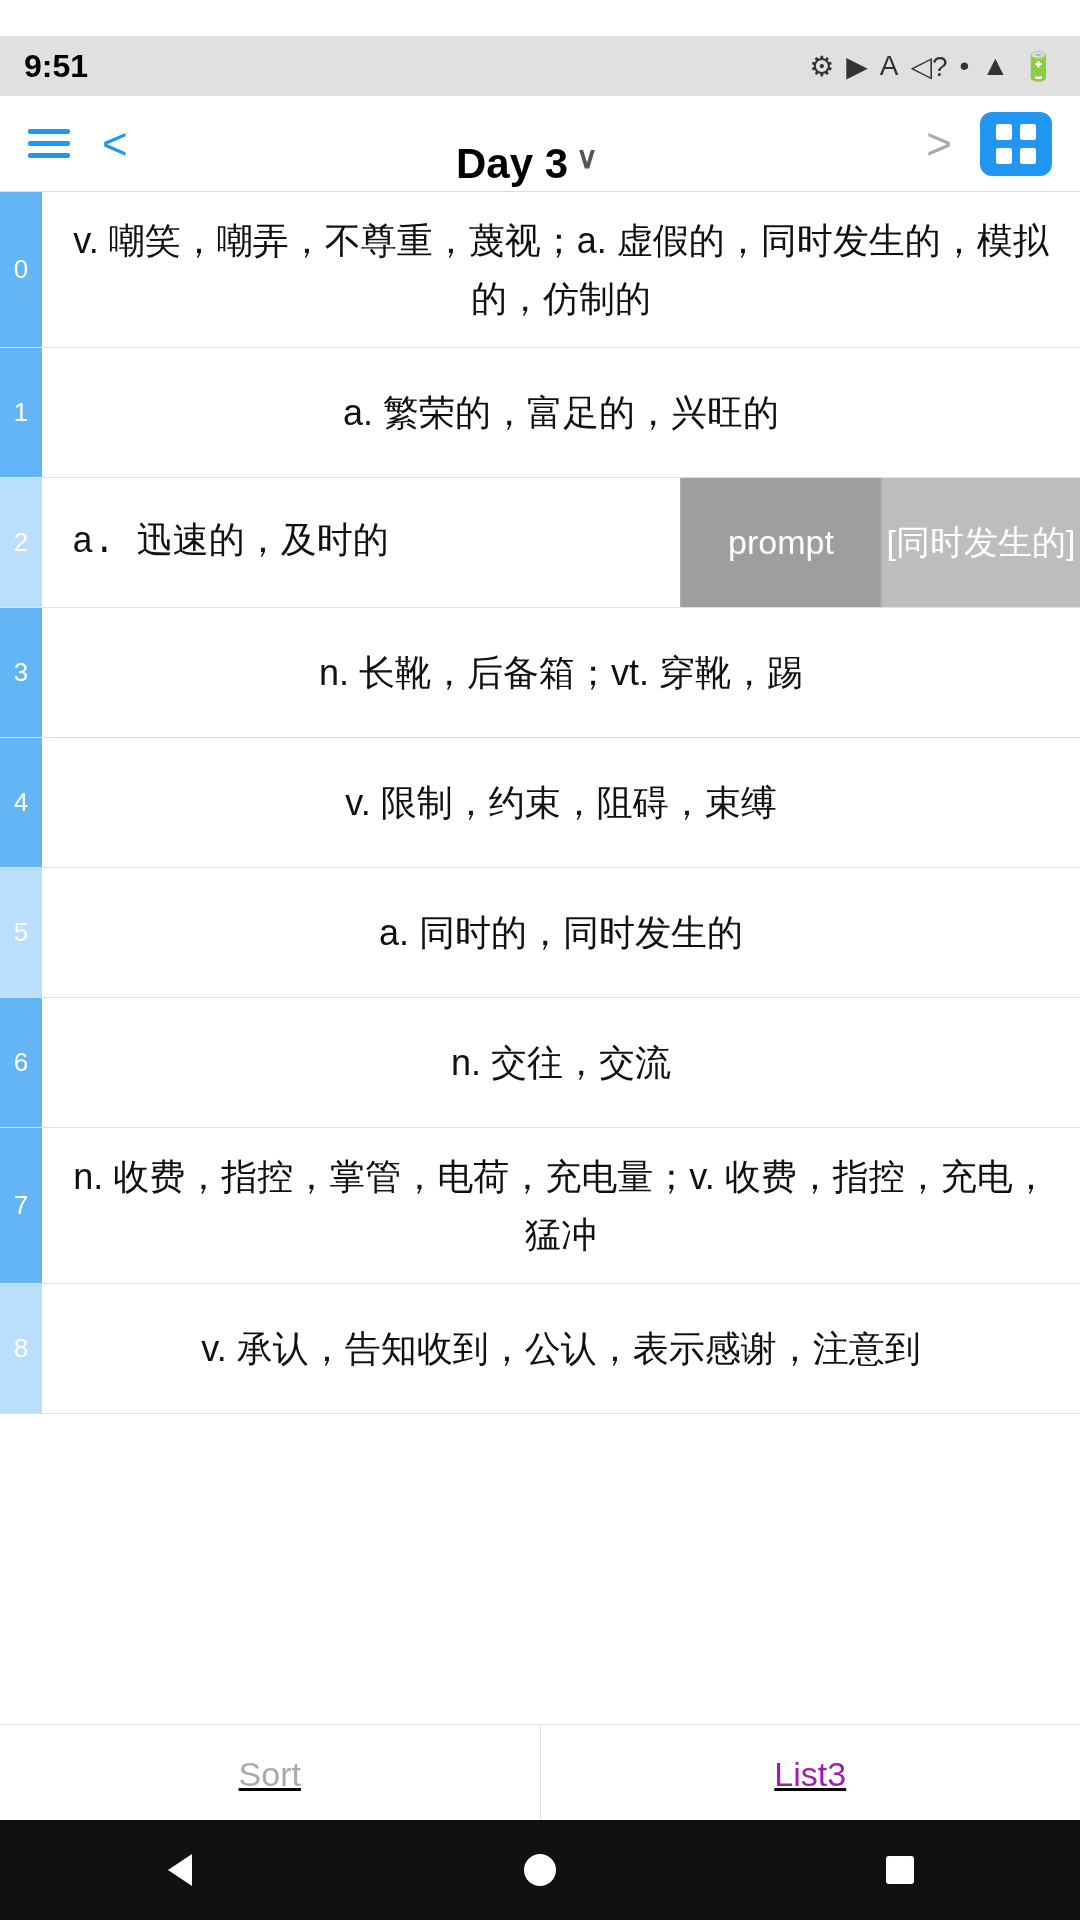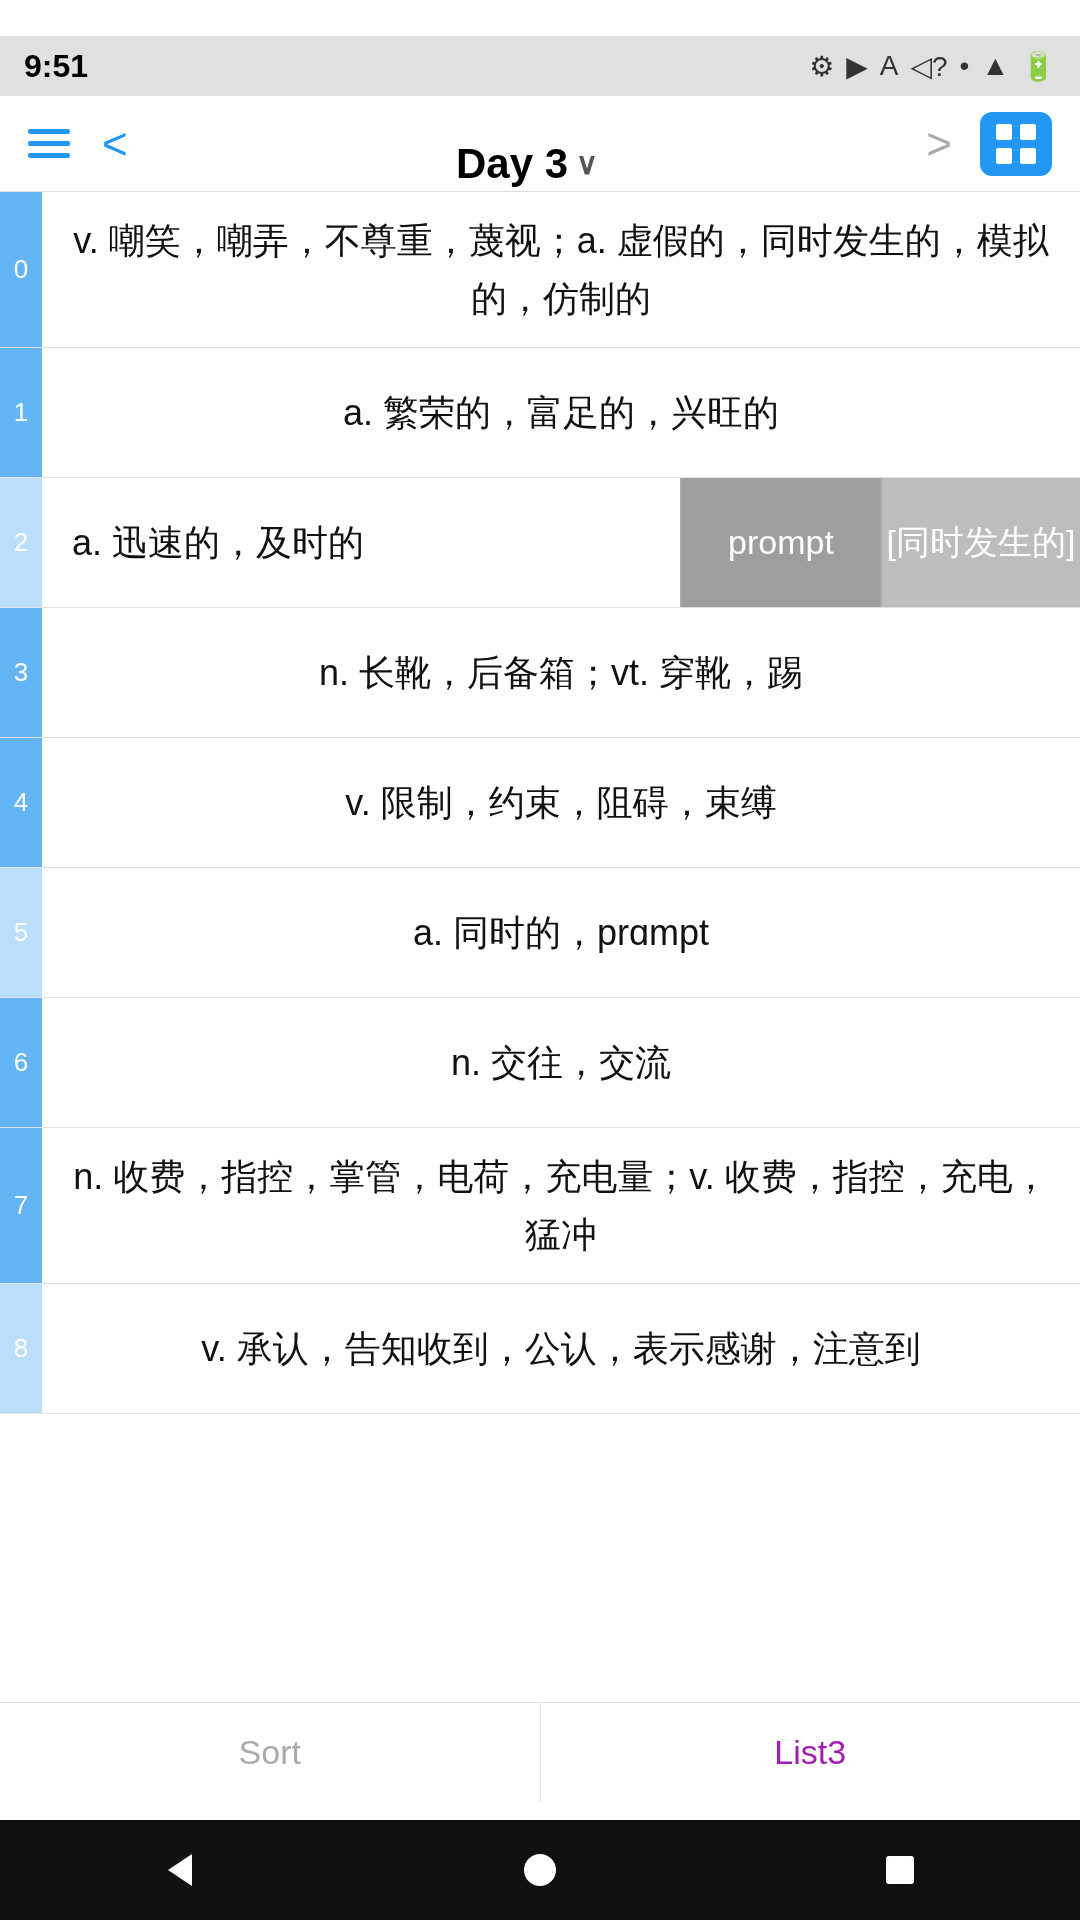--- a/index.html
+++ b/index.html
@@ -68,21 +68,21 @@
       color: #2196F3;
       cursor: pointer;
       font-weight: 300;
       line-height: 1;
     }
     .nav-title {
       font-size: 42px;
       font-weight: bold;
       color: #000;
       display: flex;
-      align-items: center;
+      align-items: flex-start;
       gap: 8px;
       cursor: pointer;
       margin-top: 40px;
     }
     .nav-title-chevron {
       font-size: 30px;
       color: #555;
     }
     .nav-forward-btn {
       font-size: 44px;
@@ -144,20 +144,21 @@
       border-bottom: 1px solid #e0e0e0;
       min-height: 130px;
       position: relative;
     }
     .word-row-special .word-index {
       background: #BBDEFB;
     }
     .word-row-special .word-definition {
       justify-content: flex-start;
       text-align: center;
+      font-family: Liberation Mono, monospace;
     }
     .overlay-cards {
       position: absolute;
       right: 0;
       top: 0;
       bottom: 0;
       display: flex;
       z-index: 10;
     }
     .overlay-card {
@@ -286,37 +287,37 @@
     <div class="word-row">
       <div class="word-index">3</div>
       <div class="word-definition">n. 长靴，后备箱；vt. 穿靴，踢</div>
     </div>
     <div class="word-row">
       <div class="word-index">4</div>
       <div class="word-definition">v. 限制，约束，阻碍，束缚</div>
     </div>
     <div class="word-row">
       <div class="word-index light">5</div>
-      <div class="word-definition">a. 同时的，prɑmpt</div>
+      <div class="word-definition">a. 同时的，同时发生的</div>
     </div>
     <div class="word-row">
       <div class="word-index">6</div>
       <div class="word-definition">n. 交往，交流</div>
     </div>
     <div class="word-row">
       <div class="word-index">7</div>
       <div class="word-definition">n. 收费，指控，掌管，电荷，充电量；v. 收费，指控，充电，猛冲</div>
     </div>
     <div class="word-row">
       <div class="word-index light">8</div>
       <div class="word-definition">v. 承认，告知收到，公认，表示感谢，注意到</div>
     </div>
   </div>
 
-<div class="bottom-tabs" id="bottom-tabs-container" style="bottom:118px;">
+<div class="bottom-tabs" id="bottom-tabs-container" style="bottom:96px;text-decoration:underline;">
 <div class="bottom-tab">Sort</div>
     <div class="bottom-tab active">List3</div>
   </div>
 
 <div class="system-nav">
   <div class="sys-nav-btn">
     <svg width="48" height="48" viewBox="0 0 48 48" fill="none">
       <polygon points="36,8 12,24 36,40" fill="white"></polygon>
     </svg>
   </div>

